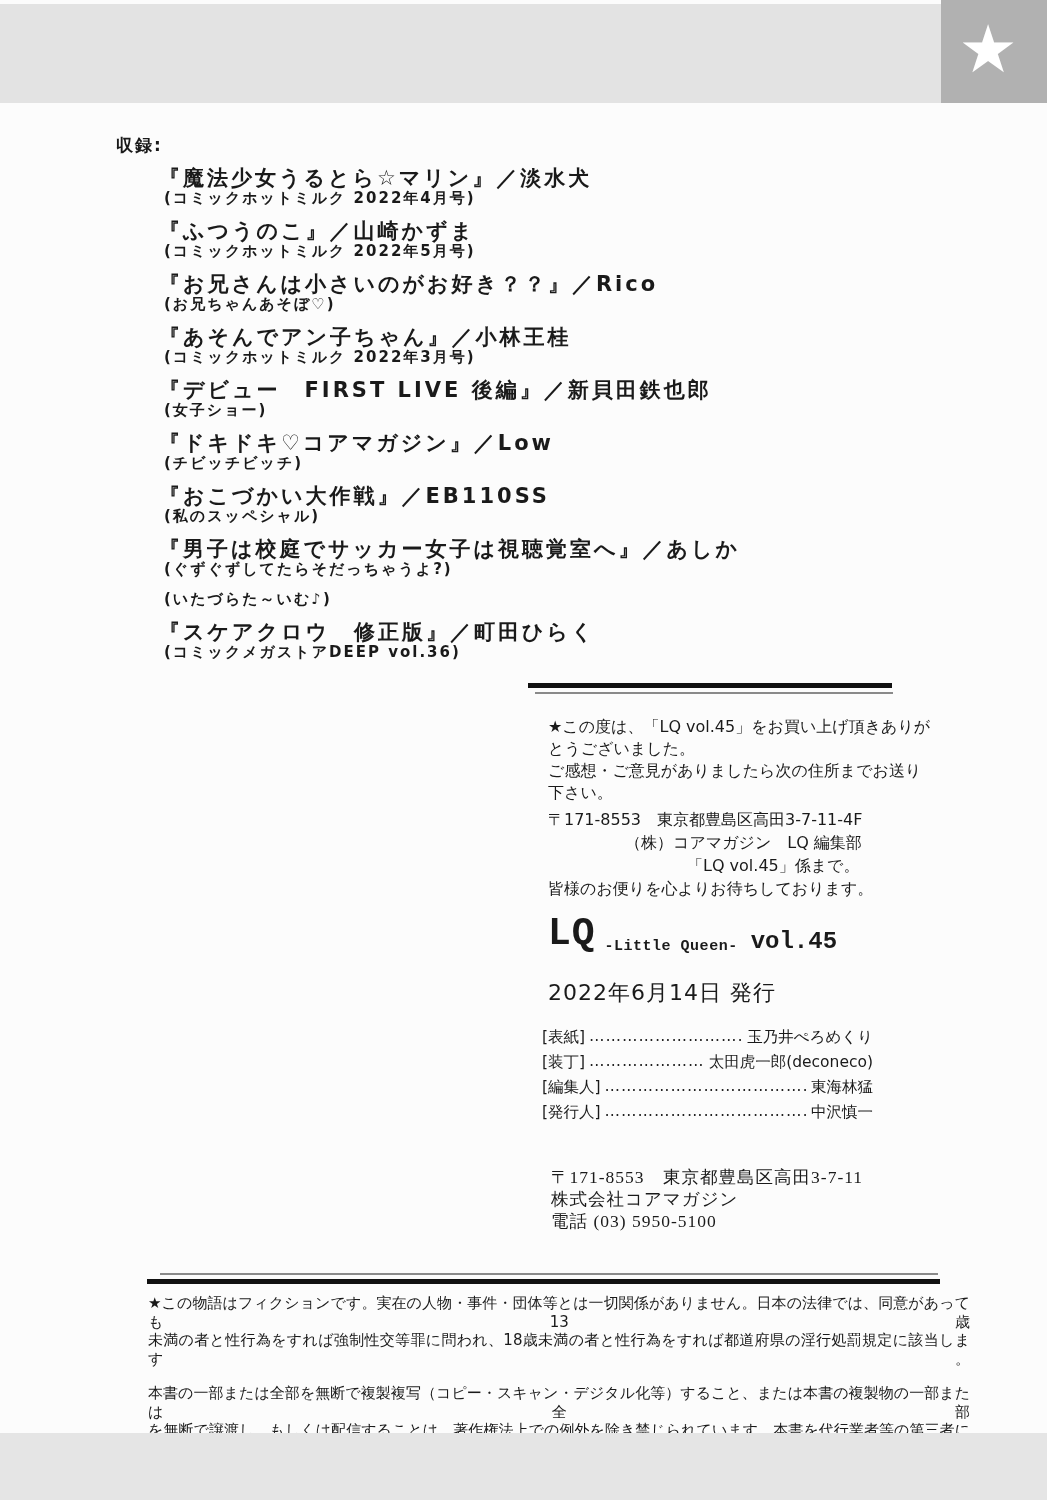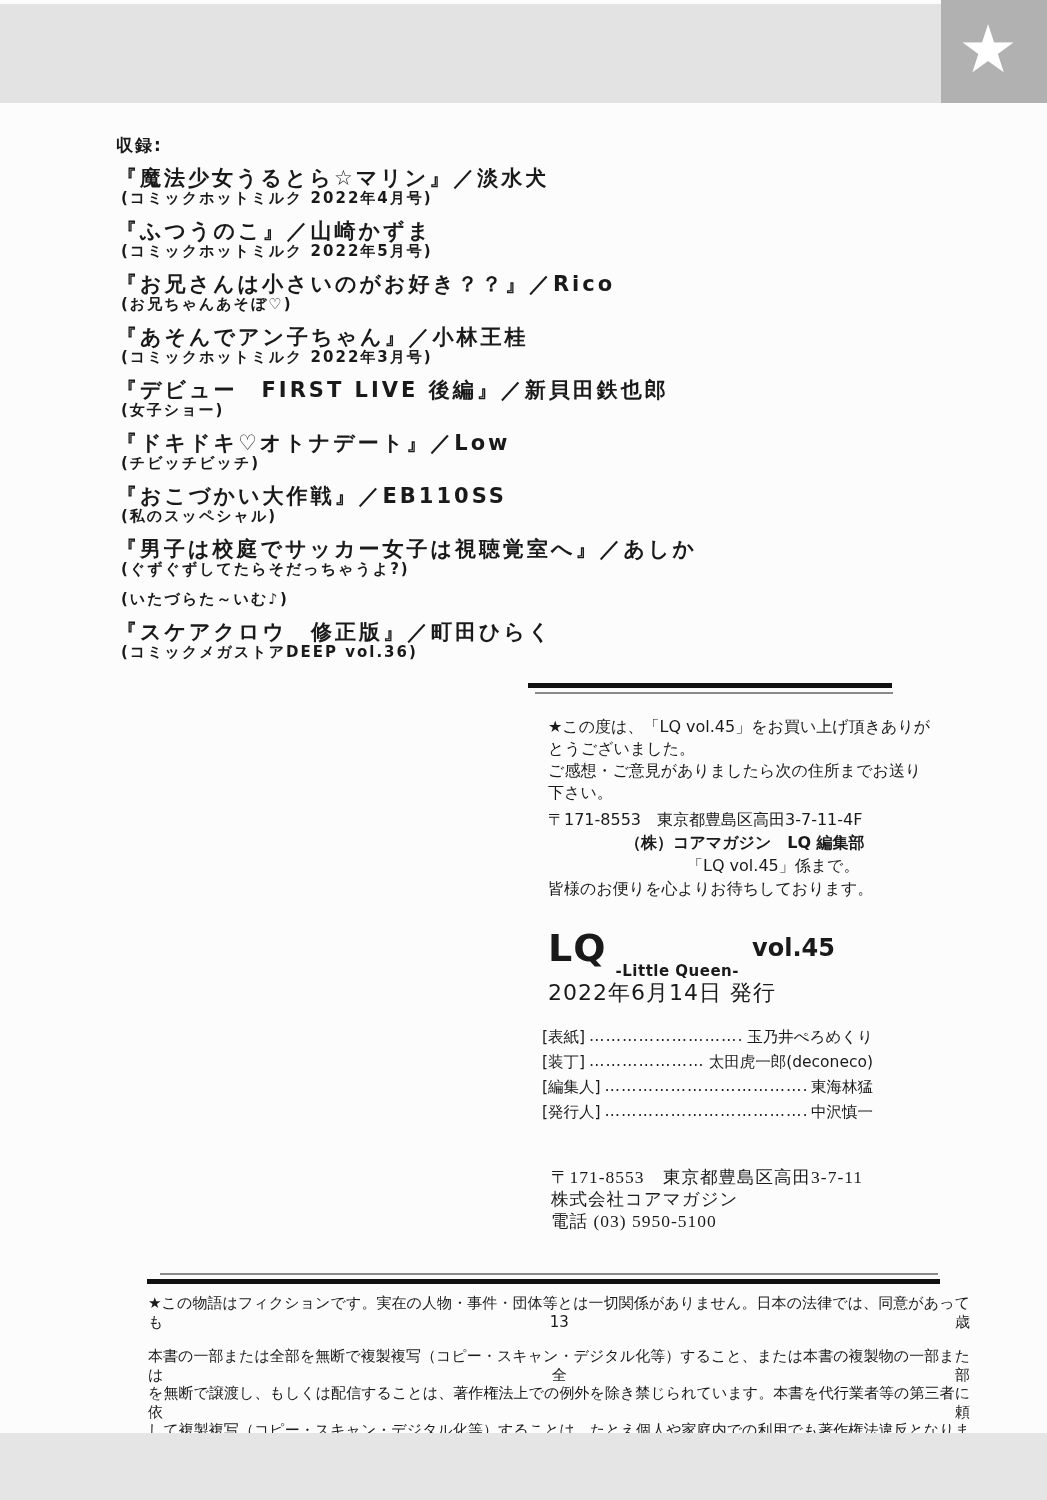--- a/index.html
+++ b/index.html
@@ -9,35 +9,35 @@
 
   
   .top-band{position:absolute;left:0;top:4px;width:941px;height:99px;background:#e3e3e3;}
   .star-square{position:absolute;left:941px;top:0;width:106px;height:103px;background:#b1b1b1;
                display:flex;align-items:center;justify-content:center;}
   .star-square .star{color:#ffffff;font-size:66px;line-height:1;transform:translate(-6px,-2px);}
 
   
   .contents{position:absolute;left:116px;top:136px;white-space:nowrap;}
   .contents .heading{font-size:17px;line-height:18px;font-weight:bold;letter-spacing:2px;margin-bottom:13px;}
-  .entry{margin-bottom:14px;}
+  .entry{margin-bottom:14px;margin-left:43px;}
   .entry .title{font-size:21px;line-height:23px;font-weight:bold;letter-spacing:3px;}
   .entry .source{font-size:15px;line-height:16px;font-weight:bold;letter-spacing:2px;padding-left:5px;}
 
   
   .rule{position:absolute;background:#111111;}
   .rule.gray{background:#8a8a8a;}
 
   .letters{position:absolute;left:548px;top:716px;font-size:16px;line-height:22px;white-space:nowrap;}
   .letters .addr{line-height:23px;margin-top:4px;}
-  .letters .addr .l2{padding-left:77px;font-weight:bold;}
+  .letters .addr .l2{padding-left:77px;}
   .letters .addr .l3{padding-left:139px;}
   .letters .closing{line-height:23px;}
 
-  .colophon-title{position:absolute;left:548px;top:916px;display:flex;align-items:center;white-space:nowrap;}
+  .colophon-title{position:absolute;left:548px;top:892px;display:flex;align-items:flex-end;white-space:nowrap;font-family:Liberation Mono, monospace;}
   .colophon-title .logo{font-size:38px;font-weight:bold;letter-spacing:1px;}
   .colophon-title .sub{font-size:15px;font-weight:bold;margin-left:9px;letter-spacing:0.5px;margin-top:46px;}
   .colophon-title .vol{font-size:24px;font-weight:bold;margin-left:13px;}
   .pub-date{position:absolute;left:548px;top:978px;font-size:22px;letter-spacing:1px;white-space:nowrap;}
 
   .credits{position:absolute;left:542px;top:1027px;width:331px;font-size:15.5px;}
   .credit-row{display:flex;align-items:flex-start;height:25px;white-space:nowrap;}
   .credit-row .dots{flex:1;overflow:hidden;margin:0 4px;letter-spacing:1px;color:#222;}
   .credit-row .name{text-align:right;}
 
@@ -78,21 +78,21 @@
     </div>
     <div class="entry">
       <div class="title">『あそんでアン子ちゃん』／小林王桂</div>
       <div class="source">(コミックホットミルク 2022年3月号)</div>
     </div>
     <div class="entry">
       <div class="title">『デビュー　FIRST LIVE 後編』／新貝田鉄也郎</div>
       <div class="source">(女子ショー)</div>
     </div>
     <div class="entry">
-      <div class="title">『ドキドキ♡オトナデート』／Low</div>
+      <div class="title">『ドキドキ♡コアマガジン』／Low</div>
       <div class="source">(チビッチビッチ)</div>
     </div>
     <div class="entry">
       <div class="title">『おこづかい大作戦』／EB110SS</div>
       <div class="source">(私のスッペシャル)</div>
     </div>
     <div class="entry">
       <div class="title">『男子は校庭でサッカー女子は視聴覚室へ』／あしか</div>
       <div class="source">(ぐずぐずしてたらそだっちゃうよ?)</div>
     </div>
@@ -156,20 +156,21 @@
     <div>株式会社コアマガジン</div>
     <div>電話 (03) 5950-5100</div>
   </div>
 
   <div class="rule gray" style="left:160px;top:1273px;width:778px;height:2px;"></div>
   <div class="rule" style="left:147px;top:1279px;width:793px;height:5px;"></div>
 
   <div class="legal">
     <div class="p1">
       <div class="jline">★この物語はフィクションです。実在の人物・事件・団体等とは一切関係がありません。日本の法律では、同意があっても13歳</div>
+      <div class="jline">未満の者と性行為をすれば強制性交等罪に問われ、18歳未満の者と性行為をすれば都道府県の淫行処罰規定に該当します。</div>
     </div>
     <div class="p2">
       <div class="jline">本書の一部または全部を無断で複製複写（コピー・スキャン・デジタル化等）すること、または本書の複製物の一部または全部</div>
       <div class="jline">を無断で譲渡し、もしくは配信することは、著作権法上での例外を除き禁じられています。本書を代行業者等の第三者に依頼</div>
       <div class="jline last">して複製複写（コピー・スキャン・デジタル化等）することは、たとえ個人や家庭内での利用でも著作権法違反となります。</div>
     </div>
   </div>
 
   <div class="bottom-band"></div>
 

